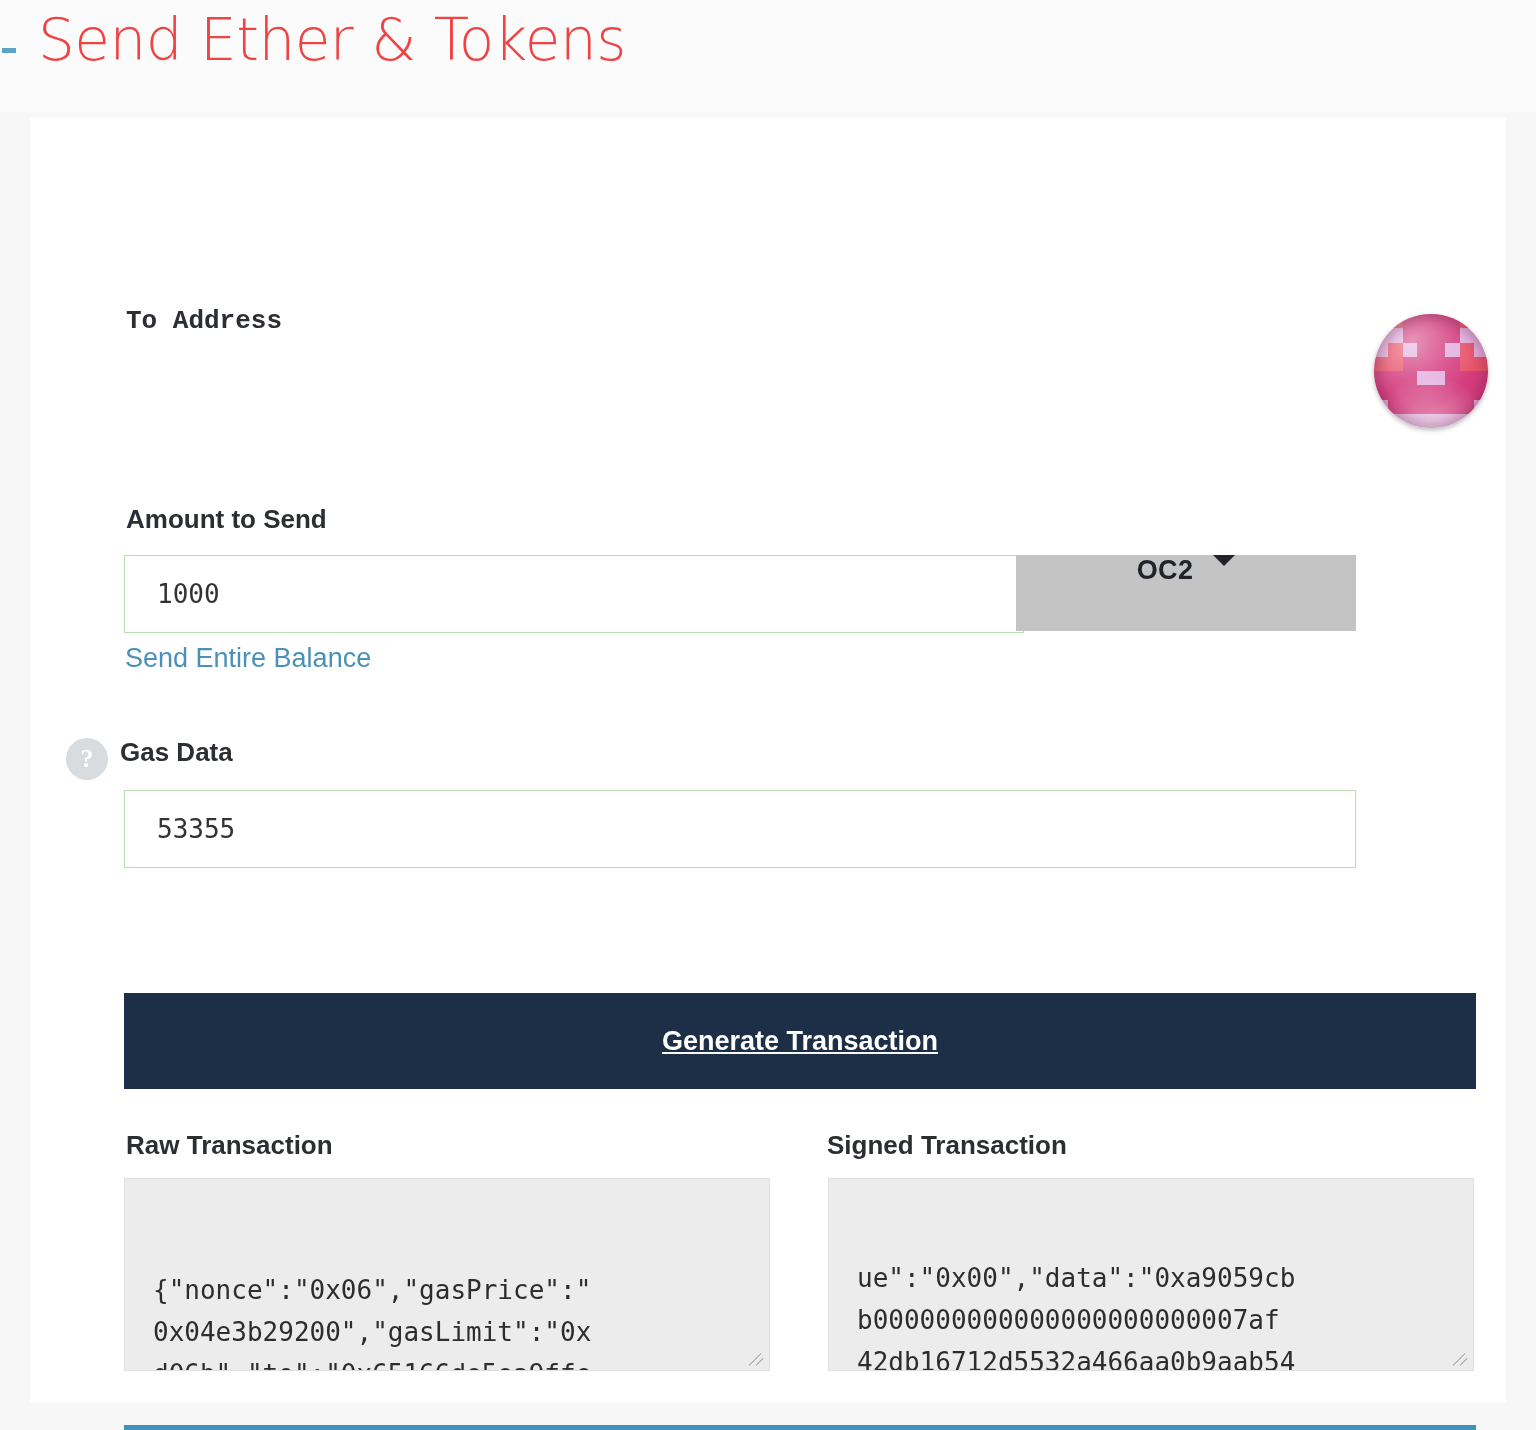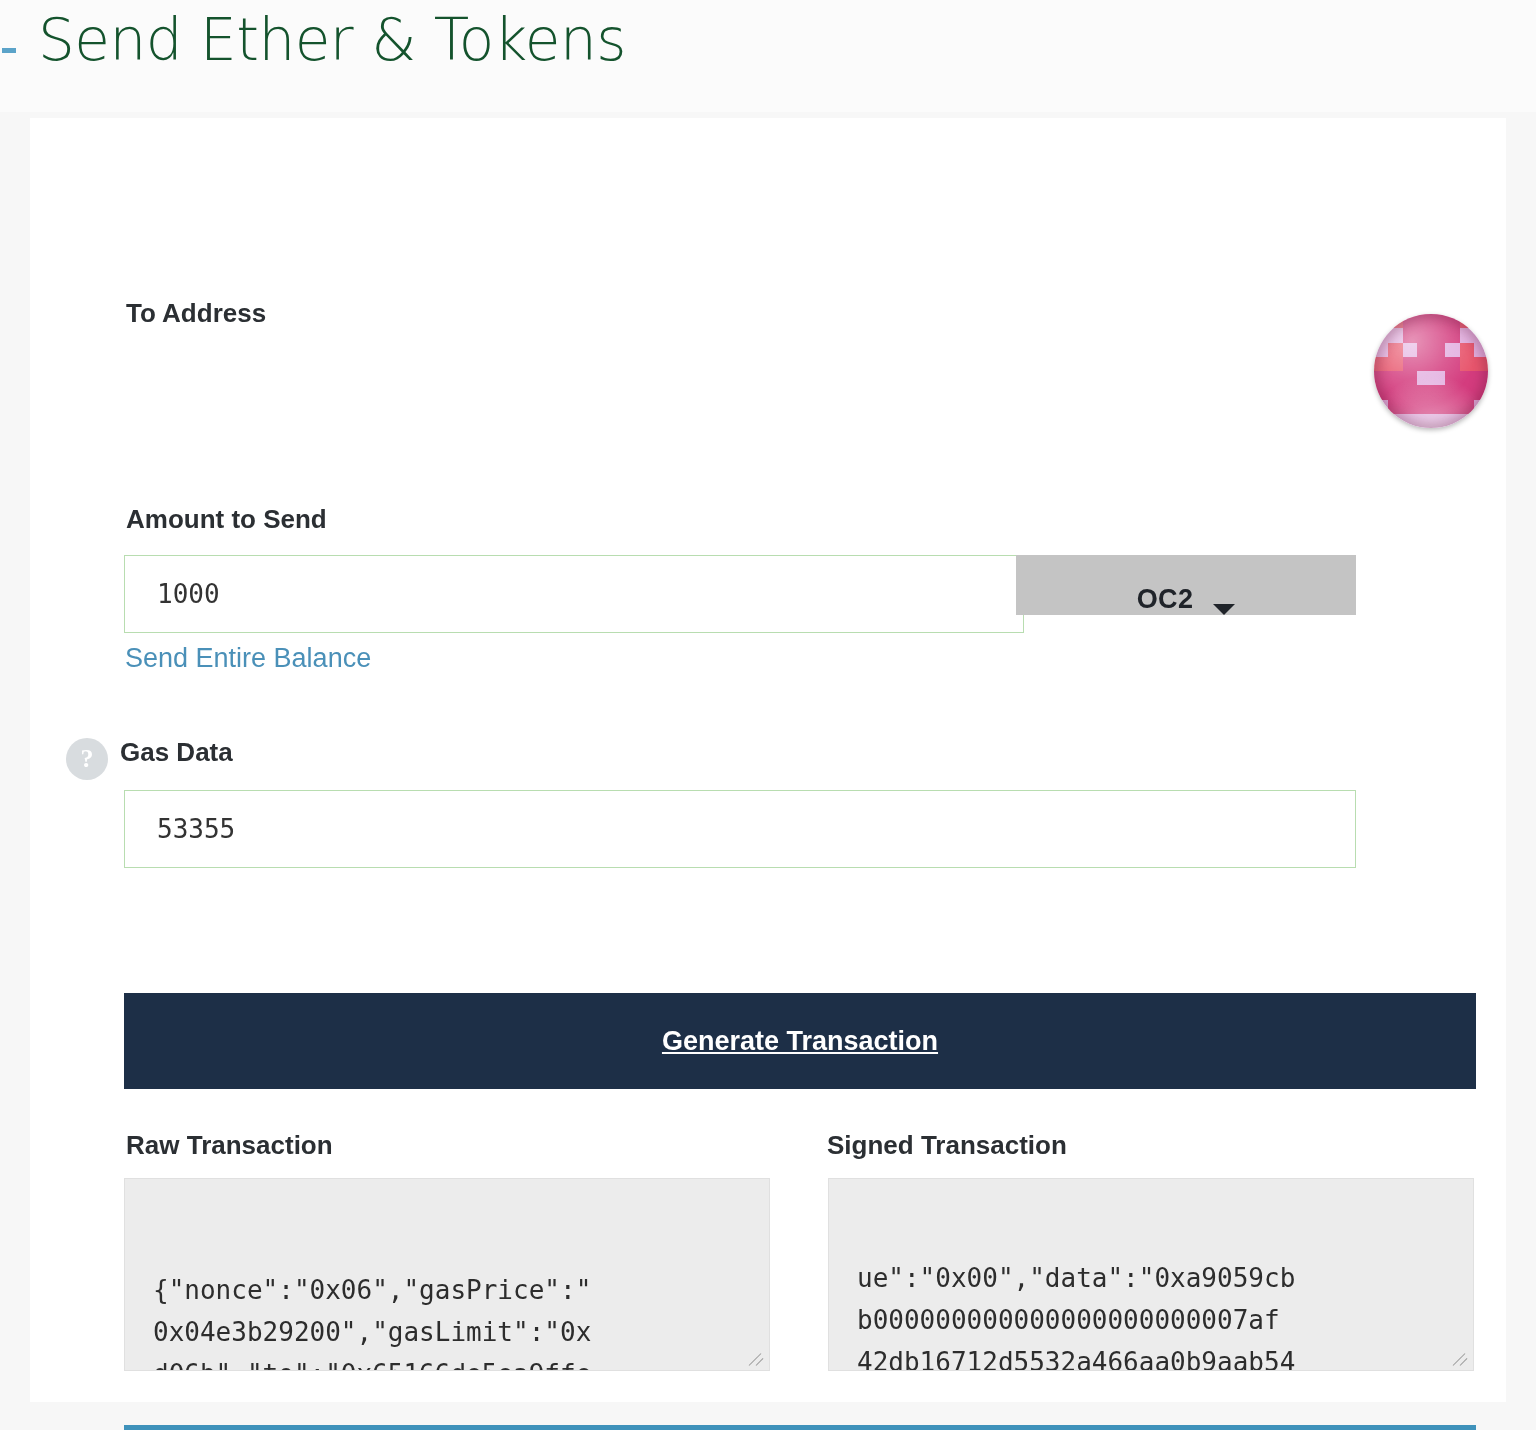--- a/index.html
+++ b/index.html
@@ -33,21 +33,21 @@
     width: 14px;
     height: 5px;
     background: #5ba3c9;
   }
   .page-title {
     position: absolute;
     left: 38px;
     top: 6px;
     font-size: 58px;
     font-weight: 300;
-    color: #14532d;
+    color: #ef4444;
     letter-spacing: -0.5px;
     white-space: nowrap;
     font-family: "DejaVu Sans", sans-serif;
   }
 
   
   .card {
     position: absolute;
     left: 30px;
     top: 118px;
@@ -73,21 +73,21 @@
     font-family: "DejaVu Sans Mono", monospace;
     font-size: 26px;
     color: #333333;
     padding: 0 0 0 32px;
     line-height: 1;
     outline: none;
     border-radius: 0;
   }
 
   
-  #to-address-label { left: 96px; top: 180px; }
+  #to-address-label { left: 96px; top: 188px; font-family: Liberation Mono, monospace; }
   #to-address-input {
     left: 94px; top: 245px;
     width: 1232px; height: 78px;
   }
 
   
   .blockie-wrap {
     position: absolute;
     left: 1344px; top: 196px;
     width: 114px; height: 114px;
@@ -122,24 +122,24 @@
 
   
   #amount-label { left: 96px; top: 386px; }
   #amount-input {
     left: 94px; top: 437px;
     width: 900px; height: 78px;
   }
   .token-select {
     position: absolute;
     left: 986px; top: 437px;
-    width: 340px; height: 60px;
+    width: 340px; height: 76px;
     background: #c4c4c4;
     display: flex;
-    align-items: flex-end;
+    align-items: flex-start;
     justify-content: center;
     gap: 20px;
     cursor: pointer;
     user-select: none;
   }
   .token-select-label {
     font-size: 27px;
     font-weight: bold;
     color: #20242a;
     letter-spacing: 0.4px;

